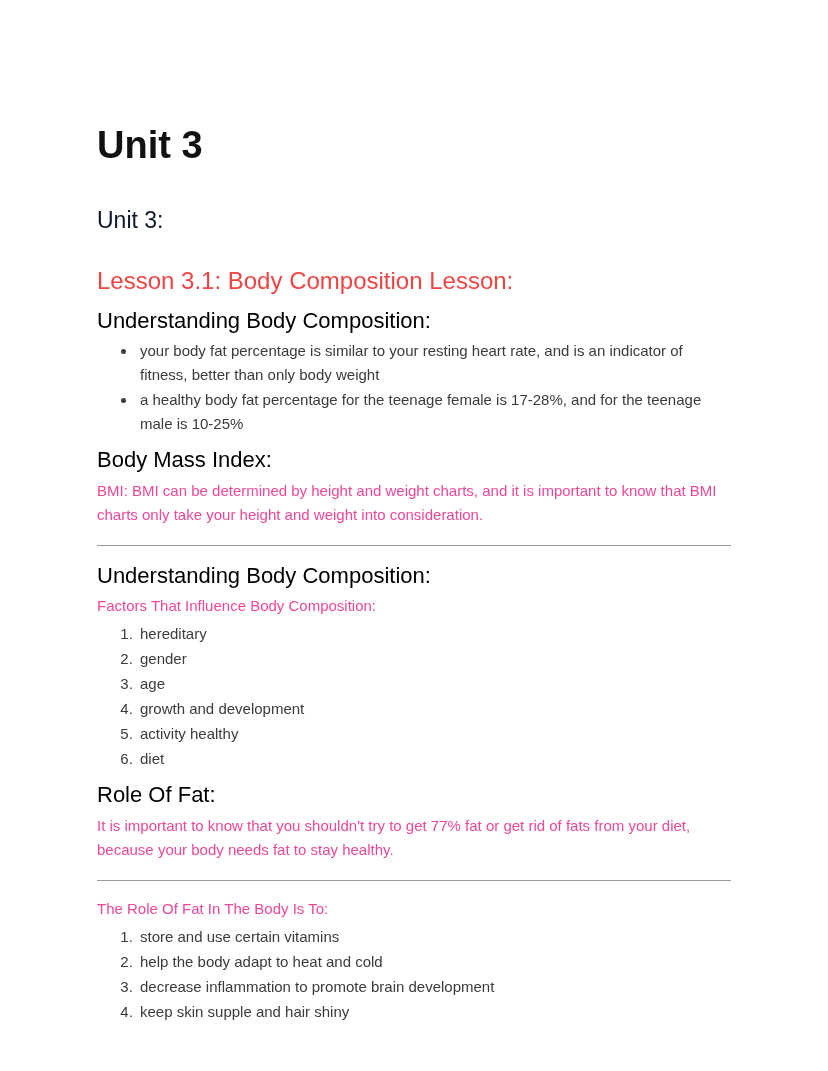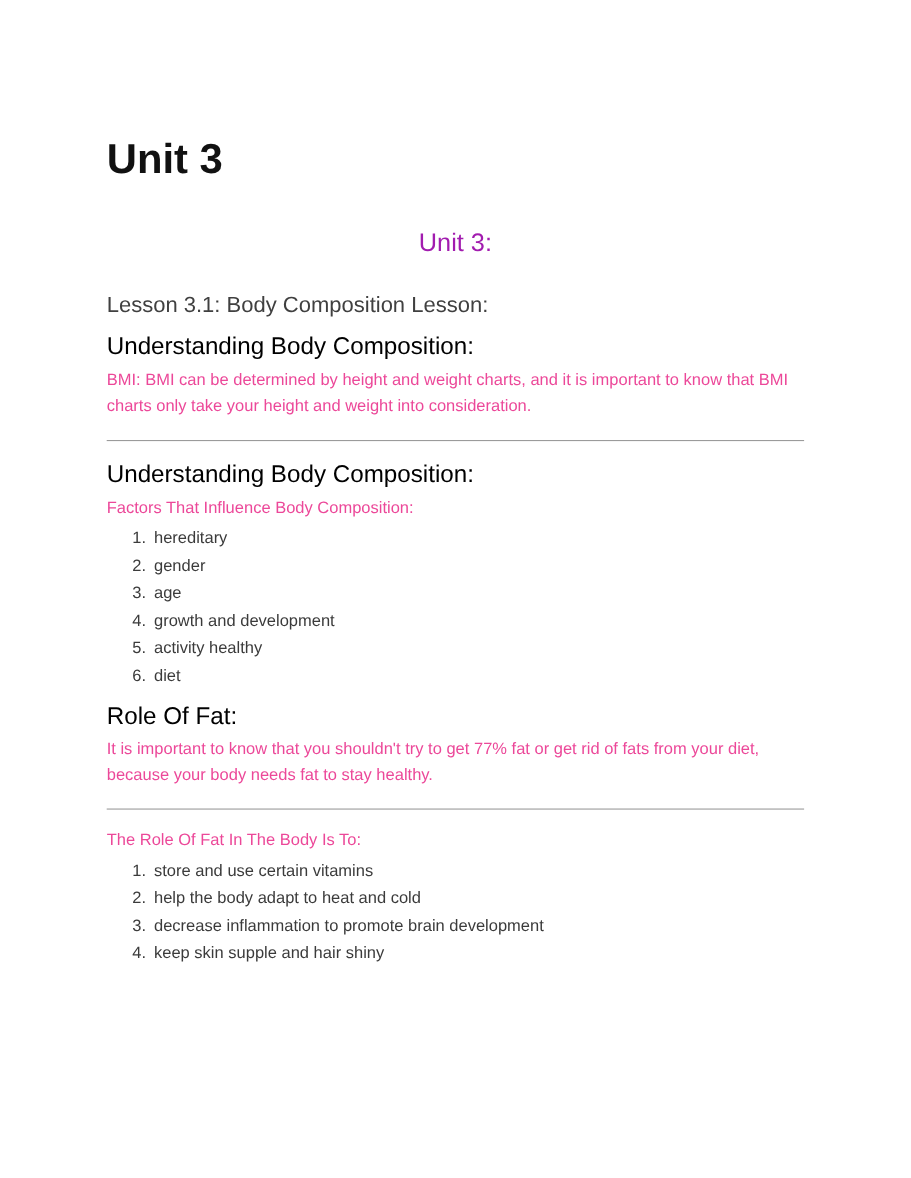--- a/index.html
+++ b/index.html
@@ -21,29 +21,28 @@
     font-size: 38px;
     line-height: 1.25;
     font-weight: 700;
     color: #111111;
     margin: 0 0 36px 0;
   }
   .page h2 {
     font-size: 23px;
     line-height: 1.3;
     font-weight: 400;
-    color: #a21caf;
+    color: #0f172a;
     margin: 0 0 30px 0;
-    text-align: center;
   }
   .page h3 {
-    font-size: 20px;
+    font-size: 24px;
     line-height: 1.3;
     font-weight: 400;
-    color: #404040;
+    color: #ef4444;
     margin: 16px 0 6px 0;
   }
   .page h4 {
     font-size: 22px;
     line-height: 1.3;
     font-weight: 400;
     color: #000000;
     margin: 10px 0 4px 0;
   }
   .page p {
@@ -70,20 +69,25 @@
   }
 </style>
 </head>
 <body>
 
 <div class="page">
     <h1>Unit 3</h1>
     <h2>Unit 3:</h2>
     <h3>Lesson 3.1: Body Composition Lesson:</h3>
     <h4>Understanding Body Composition:</h4>
+    <ul>
+      <li>your body fat percentage is similar to your resting heart rate, and is an indicator of fitness, better than only body weight</li>
+      <li>a healthy body fat percentage for the teenage female is 17-28%, and for the teenage male is 10-25%</li>
+    </ul>
+    <h4>Body Mass Index:</h4>
     <p>BMI: BMI can be determined by height and weight charts, and it is important to know that BMI charts only take your height and weight into consideration.</p>
     <hr>
     <h4>Understanding Body Composition:</h4>
     <p>Factors That Influence Body Composition:</p>
     <ol>
       <li>hereditary</li>
       <li>gender</li>
       <li>age</li>
       <li>growth and development</li>
       <li>activity healthy</li>

